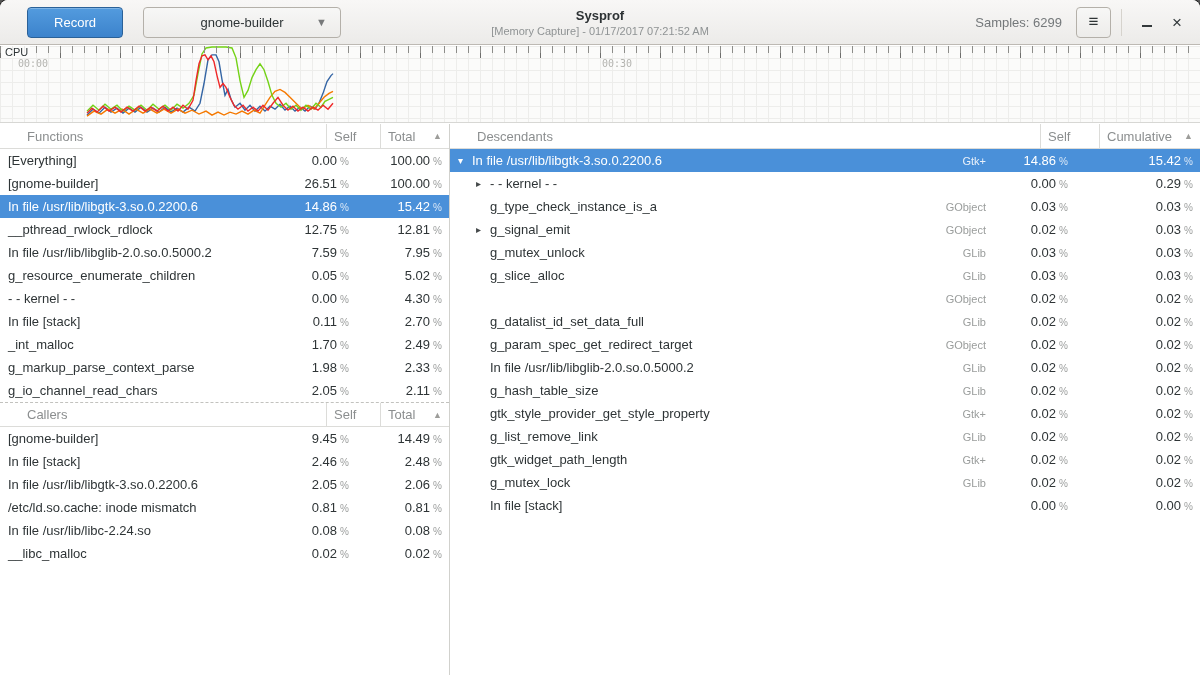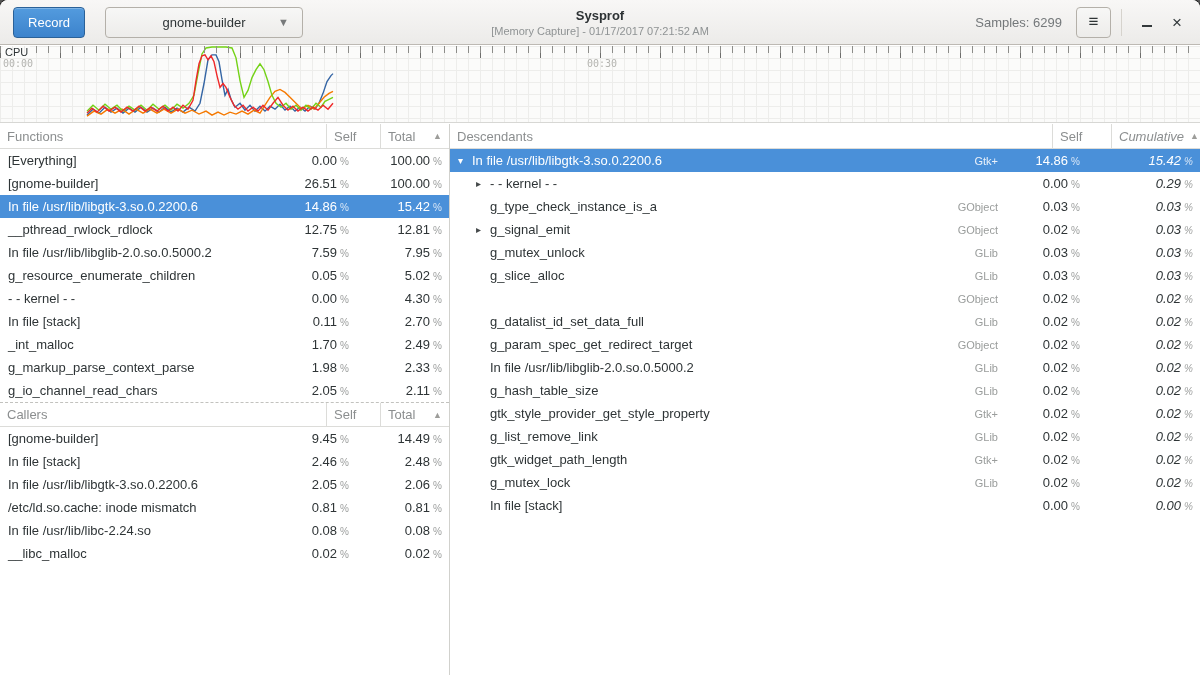--- a/index.html
+++ b/index.html
@@ -6,62 +6,62 @@
   html,body { width:1200px; height:675px; }
   body { font-family:"Liberation Sans", sans-serif; background:#555; overflow:hidden; }
   .window { position:relative; width:1200px; height:675px; background:#fff; border-radius:8px 8px 0 0; overflow:hidden; box-shadow:0 0 0 1px rgba(0,0,0,.65); }
 
   
   .hbar { position:relative; height:45px; background:linear-gradient(#f8f7f6,#ecebe9); border-bottom:1px solid #bdb9b3; display:flex; align-items:center; padding:0 8px; }
   .titles { position:absolute; left:200px; right:200px; text-align:center; pointer-events:none; }
   .title { font-size:13px; font-weight:bold; color:#2d3234; }
   .subtitle { font-size:11px; color:#8f9394; margin-top:2px; }
   .btn { height:31px; border-radius:4px; display:flex; align-items:center; justify-content:center; font-size:13px; cursor:pointer; }
-  .btn-record { width:72px; margin-left:5px; color:#fff; background:linear-gradient(#539bde,#3c83cc); border:1px solid #2a6198; box-shadow:inset 0 1px rgba(255,255,255,.25); }
+  .btn-record { width:96px; margin-left:19px; color:#fff; background:linear-gradient(#539bde,#3c83cc); border:1px solid #2a6198; box-shadow:inset 0 1px rgba(255,255,255,.25); }
   .btn-select { width:198px; margin-left:20px; position:relative; color:#2e3436; background:linear-gradient(#f7f7f6,#edecea); border:1px solid #b4b0a9; }
   .btn-select .chev { position:absolute; right:13px; top:8px; color:#77797a; font-size:11px; }
   .hdr-right { margin-left:auto; display:flex; align-items:center; z-index:1; }
   .samples { font-size:13px; color:#74787a; margin-right:14px; }
   .btn-menu { width:35px; color:#2e3436; background:linear-gradient(#f7f7f6,#edecea); border:1px solid #b4b0a9; font-size:17px; }
   .hsep { width:1px; height:27px; background:#d6d3cd; margin:0 10px; }
   .winctl { width:30px; height:31px; display:flex; align-items:center; justify-content:center; color:#33393b; cursor:pointer; }
   .min-bar { width:10px; height:2px; background:#33393b; margin-top:8px; }
   .close-x { font-size:17px; line-height:1; }
 
   
   .graph { position:absolute; top:46px; left:0; width:1200px; height:77px; background:#fbfbfa;
     background-image:repeating-linear-gradient(to right,#ededeb 0 1px,transparent 1px 12px),
                      repeating-linear-gradient(to bottom,#ededeb 0 1px,transparent 1px 12px);
     border-bottom:1px solid #d7d7d4; cursor:crosshair; }
   .ticks-minor { position:absolute; top:0; left:0; right:0; height:7px;
     background:repeating-linear-gradient(to right,#8d8d8a 0 1px,transparent 1px 12px); }
   .ticks-major { position:absolute; top:0; left:0; right:0; height:12px;
     background:repeating-linear-gradient(to right,#6e6e6c 0 1px,transparent 1px 60px); }
   .cpu-label { position:absolute; top:0; left:3px; font-size:11px; color:#2e3436; background:rgba(251,251,250,.85); padding:0 2px; }
-  .tlabel { position:absolute; top:12px; font-family:"DejaVu Sans Mono",monospace; font-size:10px; color:#b4b4b0; }
+  .tlabel { position:absolute; top:12px; font-family:"DejaVu Sans Mono",monospace; font-size:10px; color:#b4b4b0;margin-left:15px; }
   .graph svg { position:absolute; inset:0; width:100%; height:100%; }
 
   
   .main { position:absolute; top:124px; left:0; right:0; bottom:0; display:flex; background:#fff; }
   .left-panel { width:449px; }
   .pane-divider { width:1px; background:#d1d1cd; cursor:col-resize; }
   .right-panel { flex:1; }
 
-  .thead { height:25px; display:flex; align-items:center; font-size:13px; color:#8b8e8f; background:#fff; border-bottom:1px solid #dcdcd9; }
+  .thead { height:25px; display:flex; align-items:center; font-size:13px; color:#8b8e8f; background:#fff; border-bottom:1px solid #dcdcd9;padding-left:20px; }
   .hc { height:100%; display:flex; align-items:center; padding:0 7px; cursor:pointer; }
   .hc-name { flex:1; }
   .hc-num { border-left:1px solid #dcdcd9; }
   .sort { margin-left:auto; font-size:9px; color:#9d9d9a; padding-left:6px; }
   .dashed-top { border-top:1px dashed #c2c2be; }
 
   .trow { height:23px; display:flex; align-items:center; font-size:13px; color:#2e3436; white-space:nowrap; cursor:default;gap:24px; }
   .trow.sel { background:#4a90d9; color:#fff; }
   .cname { flex:1; display:flex; align-items:center; padding-left:8px; overflow:hidden; }
   .cnum { text-align:right; padding-right:7px; display:flex; justify-content:flex-end; align-items:baseline; }
-  .w54 { width:54px; } .w69 { width:69px; } .w59 { width:59px; } .w101 { width:89px;font-style:italic; }
+  .w54 { width:54px; } .w69 { width:69px; } .w59 { width:59px; } .w101 { width:101px; }
   .u { font-size:10px; color:#9c9e9d; margin-left:3px; }
   .sel .u { color:#d9e7f7; }
   .badge { margin-left:auto; padding-right:6px; font-size:11px; color:#9a9d9c; }
   .sel .badge { color:#eaf1fa; }
   .expander { width:14px; flex:0 0 14px; font-size:10px; color:#45494b; }
   .sel .expander { color:#fff; }
   .indent { flex:0 0 auto; }
 </style>
 </head>
 <body>

